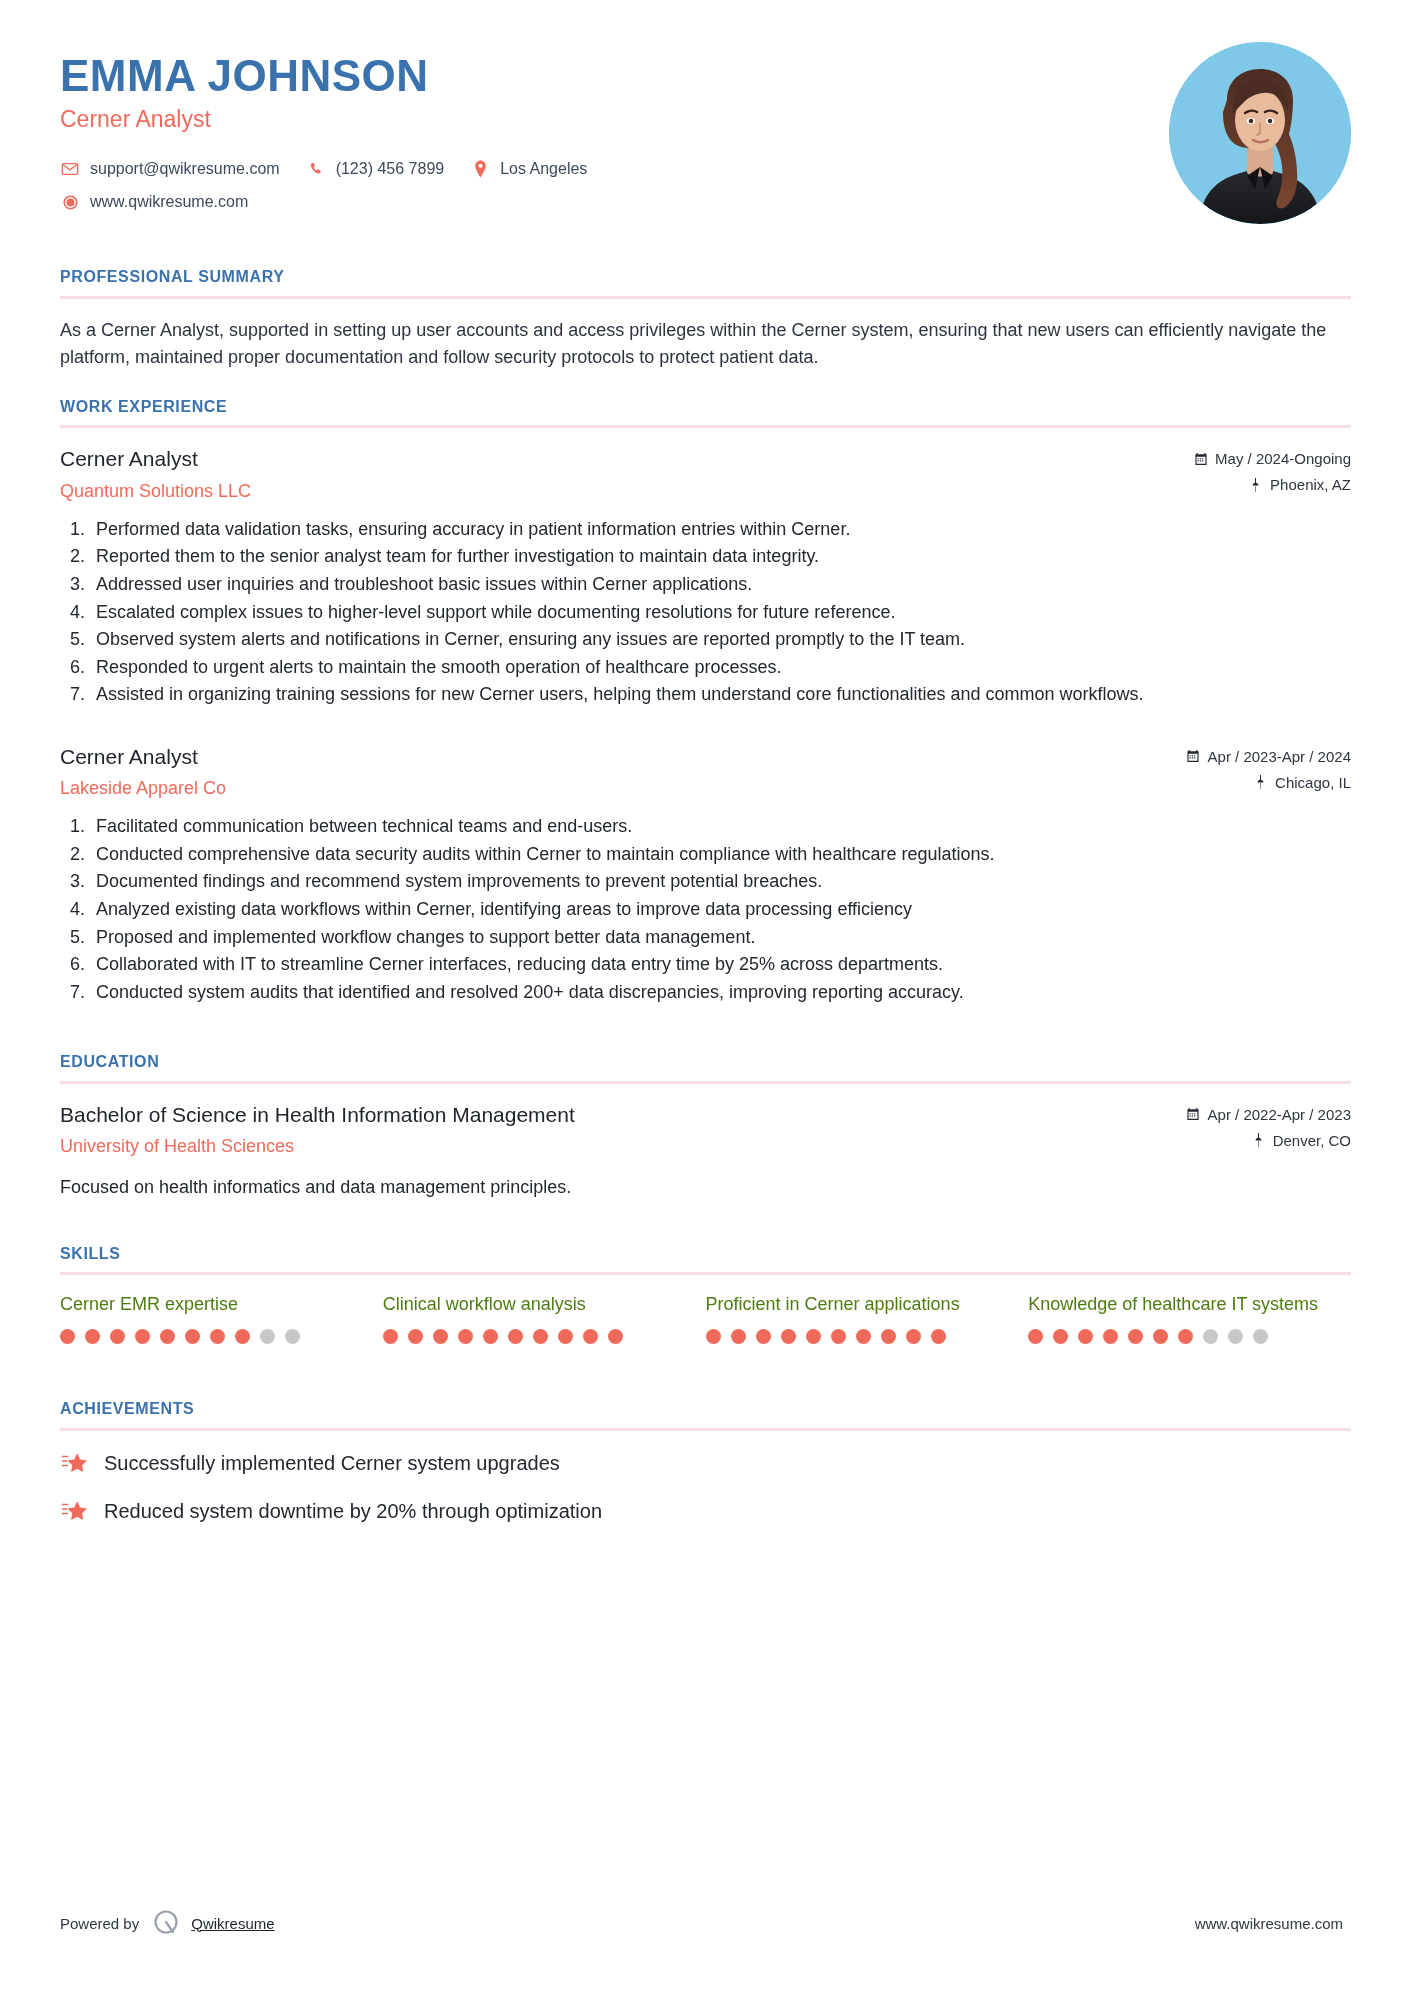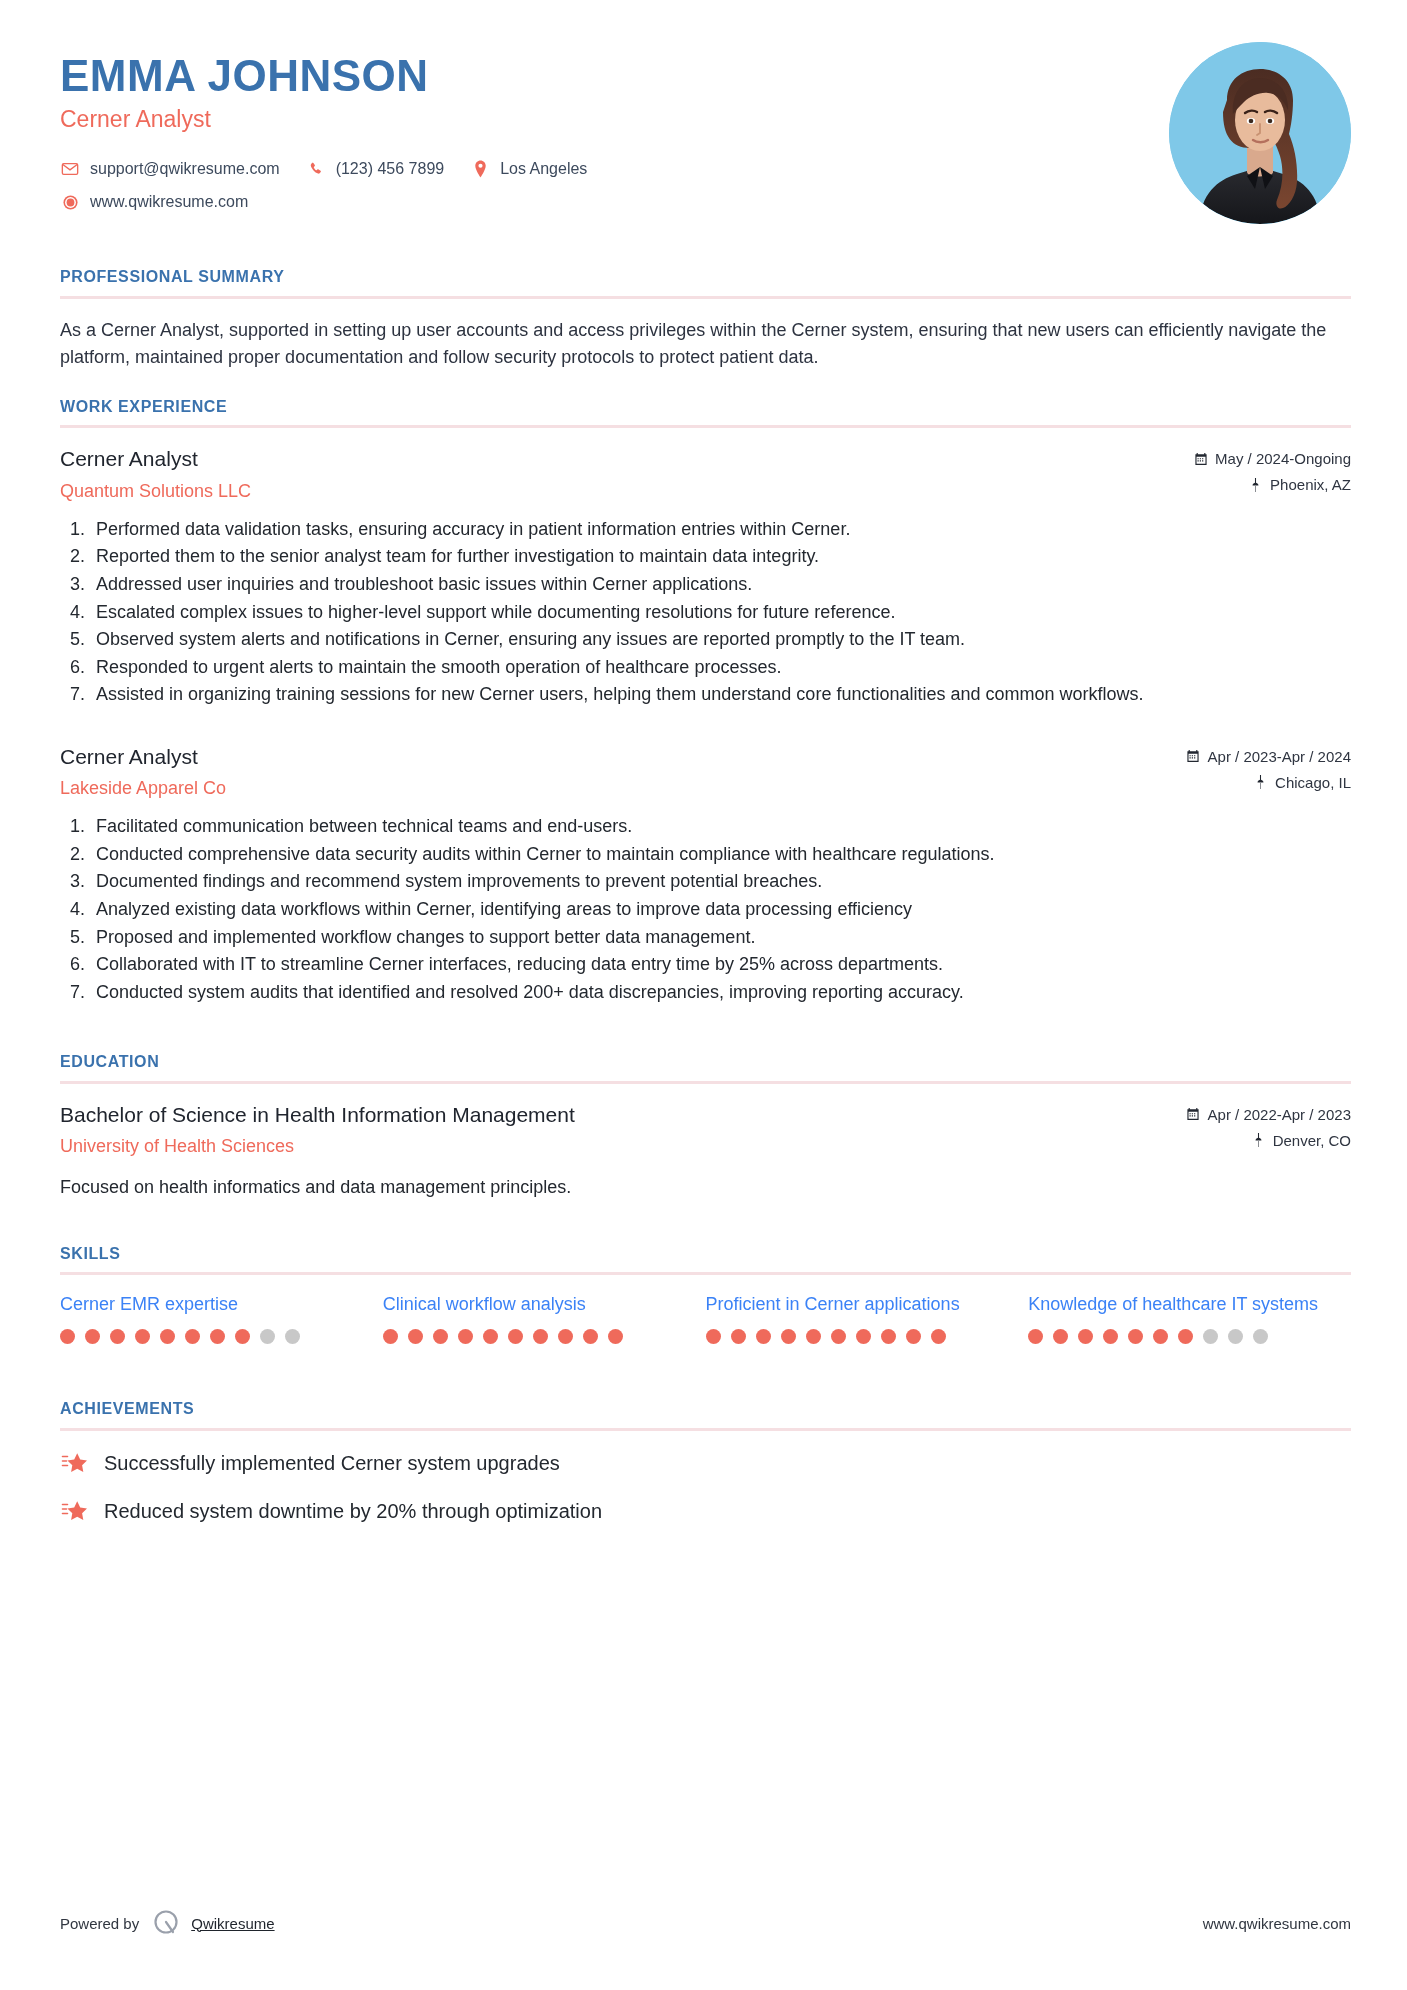--- a/index.html
+++ b/index.html
@@ -187,21 +187,21 @@
     margin-top: 4px;
   }
   .skill {
     width: 25%;
     box-sizing: border-box;
     padding-right: 30px;
     margin-bottom: 14px;
   }
   .skill-name {
     font-size: 18px;
-    color: #3b82f6;
+    color: #4d7c0f;
     line-height: 1.3;
     margin-bottom: 12px;
     min-height: 24px;
   }
   .skill-dots { display: flex; align-items: center; }
   .dot {
     width: 15px;
     height: 15px;
     border-radius: 50%;
     margin-right: 10px;
@@ -229,21 +229,21 @@
   .ach-text {
     font-size: 20px;
     color: #23282f;
     line-height: 1.35;
   }
 
   
   .footer {
     position: absolute;
     left: 60px;
-    right: 56px;
+    right: 64px;
     bottom: 52px;
     display: flex;
     align-items: center;
     justify-content: space-between;
   }
   .footer-left {
     display: flex;
     align-items: center;
     font-size: 15px;
     color: #303640;

